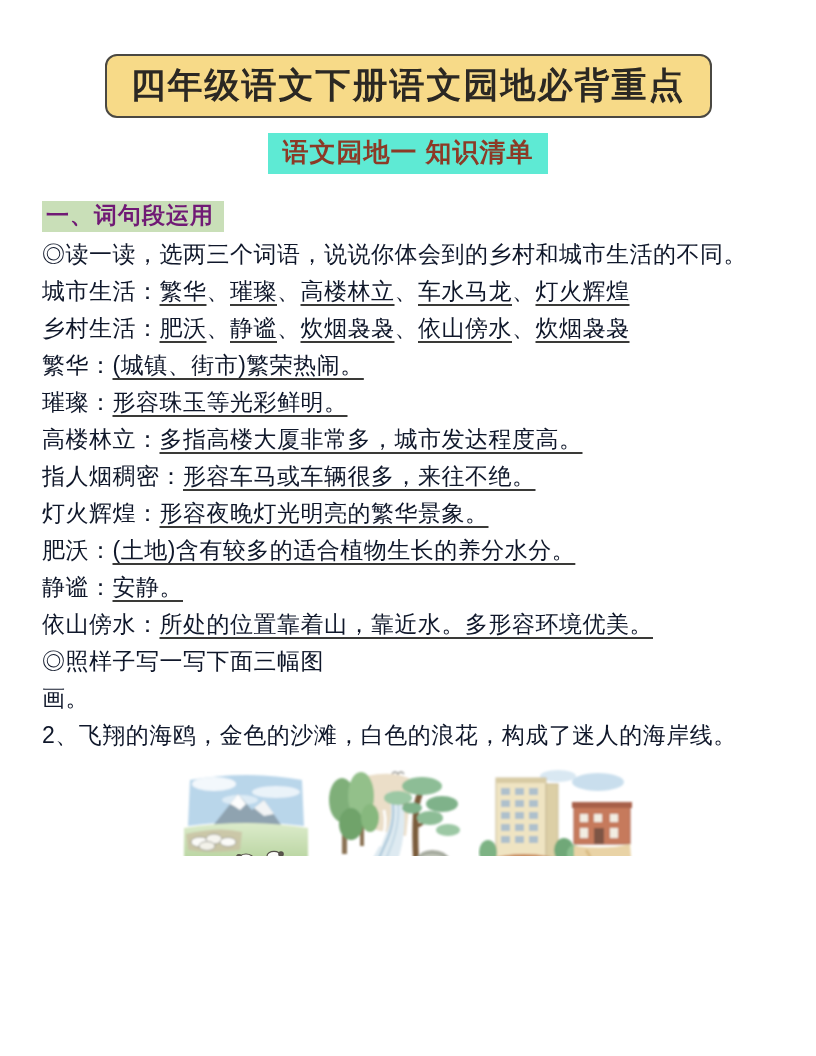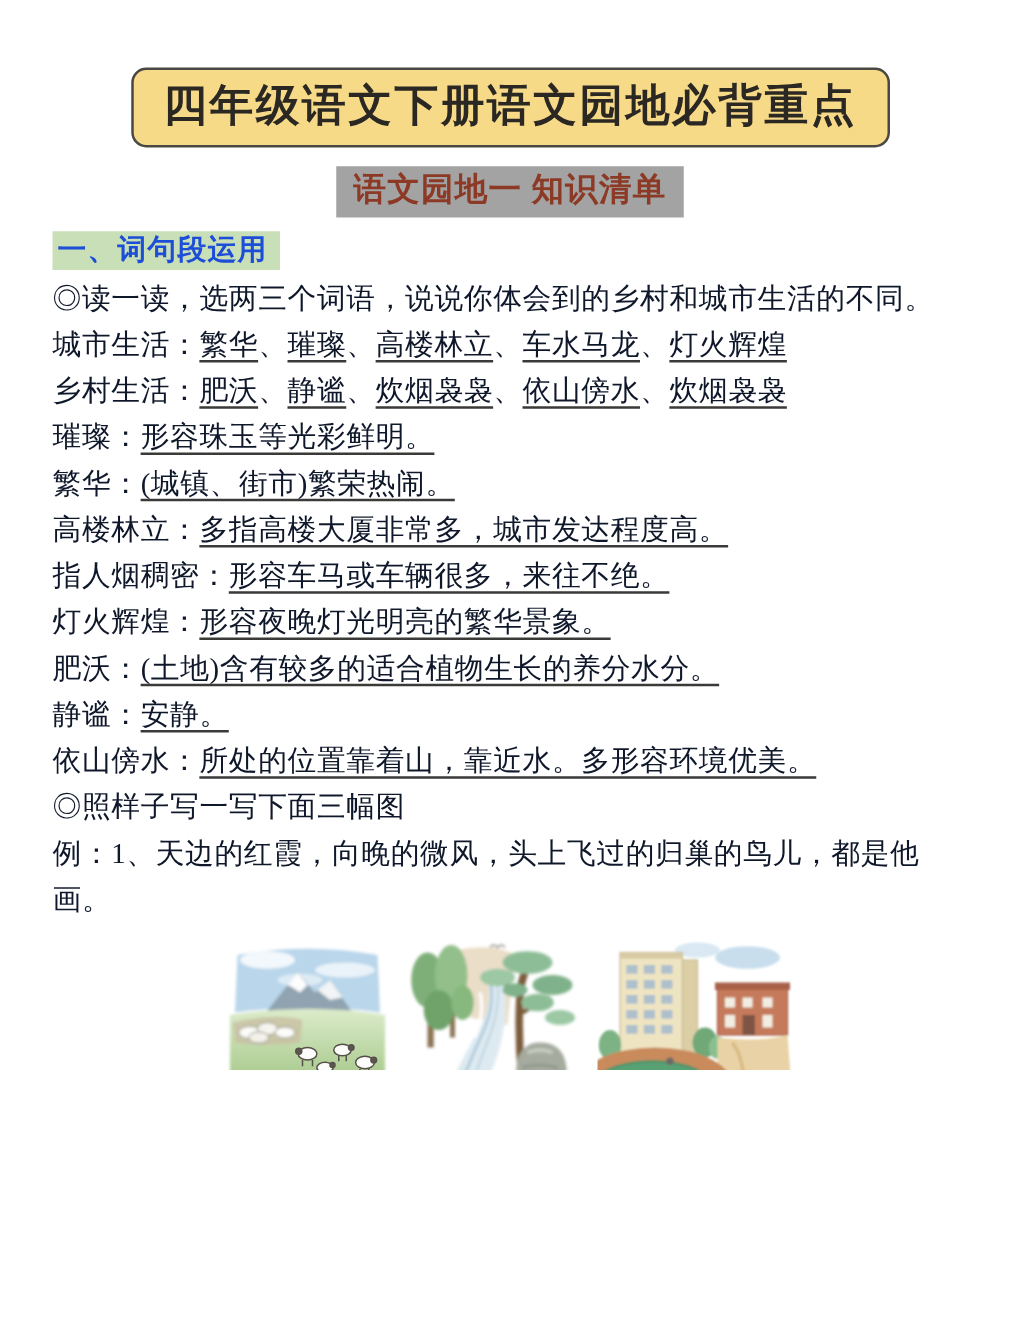--- a/index.html
+++ b/index.html
@@ -1,37 +1,37 @@
 <!DOCTYPE html>
 <html><head>
 <meta charset="utf-8">
 <style>
   html,body{margin:0;padding:0;background:#ffffff;}
   .page{
     width:816px;height:856px;position:relative;background:#ffffff;
-    font-family:Liberation Serif, serif;
+    font-family:Liberation Sans, sans-serif;
     color:#222120;overflow:hidden;
   }
   .title-box{
     width:fit-content;margin:54px auto 0 auto;
     background:#F7DA88;border:2.5px solid #4A4842;border-radius:12px;
     padding:8px 24px 10px 24px;
     font-size:35px;font-weight:700;letter-spacing:2px;color:#2B2823;
     line-height:1.2;
   }
   .subtitle{
-    width:fit-content;margin:15px auto 0 auto;
-    background:#a3a3a3;padding:3px 14px 5px 14px;
+    width:fit-content;margin:15px auto 16px auto;
+    background:#5eead4;padding:3px 14px 5px 14px;
     font-size:26px;font-weight:700;letter-spacing:1px;color:#8C3A26;
     line-height:1.25;
   }
   .section-header{
     display:inline-block;margin:11px 0 0 42px;
     background:#C9DFB8;padding:1px 10px 3px 4px;
-    font-size:23px;font-weight:700;color:#1d4ed8;letter-spacing:1px;
+    font-size:23px;font-weight:700;color:#701a75;letter-spacing:1px;
     line-height:1.2;
   }
   .content{
     margin:4px 40px 0 42px;
   }
   .content p{
     margin:0;font-size:23px;line-height:37px;letter-spacing:0.5px;
     white-space:nowrap;color:#0f172a;font-weight:500;
   }
   .content .u{
@@ -55,31 +55,31 @@
   <div class="title-box">四年级语文下册语文园地必背重点</div>
 
   <div class="subtitle">语文园地一 知识清单</div>
 
   <div><span class="section-header">一、词句段运用</span></div>
 
   <div class="content" id="content-lines">
       <p><span>◎读一读，选两三个词语，说说你体会到的乡村和城市生活的不同。</span></p>
       <p><span>城市生活：</span><span class="u">繁华</span><span>、</span><span class="u">璀璨</span><span>、</span><span class="u">高楼林立</span><span>、</span><span class="u">车水马龙</span><span>、</span><span class="u">灯火辉煌</span></p>
       <p><span>乡村生活：</span><span class="u">肥沃</span><span>、</span><span class="u">静谧</span><span>、</span><span class="u">炊烟袅袅</span><span>、</span><span class="u">依山傍水</span><span>、</span><span class="u">炊烟袅袅</span></p>
+      <p><span>繁华：</span><span class="u">(城镇、街市)繁荣热闹。</span></p>
       <p><span>璀璨：</span><span class="u">形容珠玉等光彩鲜明。</span></p>
-      <p><span>繁华：</span><span class="u">(城镇、街市)繁荣热闹。</span></p>
       <p><span>高楼林立：</span><span class="u">多指高楼大厦非常多，城市发达程度高。</span></p>
       <p><span>指人烟稠密：</span><span class="u">形容车马或车辆很多，来往不绝。</span></p>
       <p><span>灯火辉煌：</span><span class="u">形容夜晚灯光明亮的繁华景象。</span></p>
       <p><span>肥沃：</span><span class="u">(土地)含有较多的适合植物生长的养分水分。</span></p>
       <p><span>静谧：</span><span class="u">安静。</span></p>
       <p><span>依山傍水：</span><span class="u">所处的位置靠着山，靠近水。多形容环境优美。</span></p>
       <p><span>◎照样子写一写下面三幅图</span></p>
-      <p><span>例：1、天边的红霞，向晚的微风，头上飞过的归巢的鸟儿，都是他</span></p>
       <p><span>画。</span></p>
+      <p><span>2、飞翔的海鸥，金色的沙滩，白色的浪花，构成了迷人的海岸线。</span></p>
     </div>
 
   <div class="figures">
 
     <svg class="fig" width="132" height="128" viewBox="0 0 132 128">
       <defs>
         <filter id="soft1" x="-20%" y="-20%" width="140%" height="140%">
           <feGaussianBlur stdDeviation="1.1"></feGaussianBlur>
         </filter>
         <linearGradient id="grass1" x1="0" y1="0" x2="0" y2="1">

